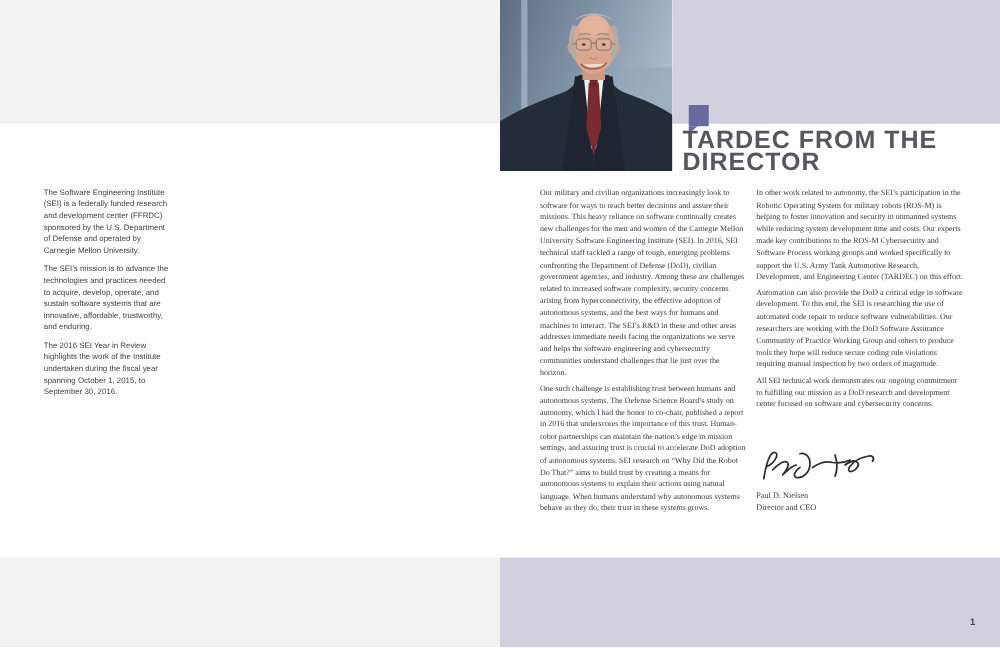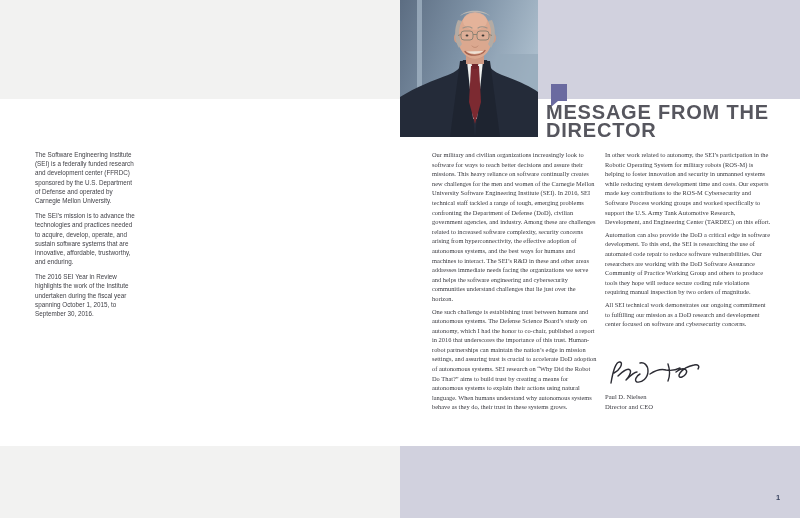--- a/index.html
+++ b/index.html
@@ -108,21 +108,21 @@
 
       <path d="M72,46 C74,48 76,48 78,46" stroke="#c08a73" stroke-width="1" fill="none" stroke-linecap="round"></path>
 
       <path d="M66,51.5 Q75,56.5 84,51" fill="#efe7db" opacity="0.9"></path>
       <path d="M65,51.5 C69,56.5 81,56.5 85,50.5" stroke="#a4604d" stroke-width="1.3" fill="none" stroke-linecap="round"></path>
     </svg>
   </div>
 
   <div class="bubble-icon"></div>
   <h1 class="page-title">
-    <span>MESSAGE FROM THE</span><br>
+    <span>TARDEC FROM THE</span><br>
     <span>DIRECTOR</span>
   </h1>
 
   <div class="sidebar-text">
     <p>The Software Engineering Institute (SEI) is a federally funded research and development center (FFRDC) sponsored by the U.S. Department of Defense and operated by Carnegie Mellon University.</p>
     <p>The SEI’s mission is to advance the technologies and practices needed to acquire, develop, operate, and sustain software systems that are innovative, affordable, trustworthy, and enduring.</p>
     <p>The 2016 SEI Year in Review highlights the work of the Institute undertaken during the fiscal year spanning October 1, 2015, to September 30, 2016.</p>
   </div>
 
   <div class="col col-left">

